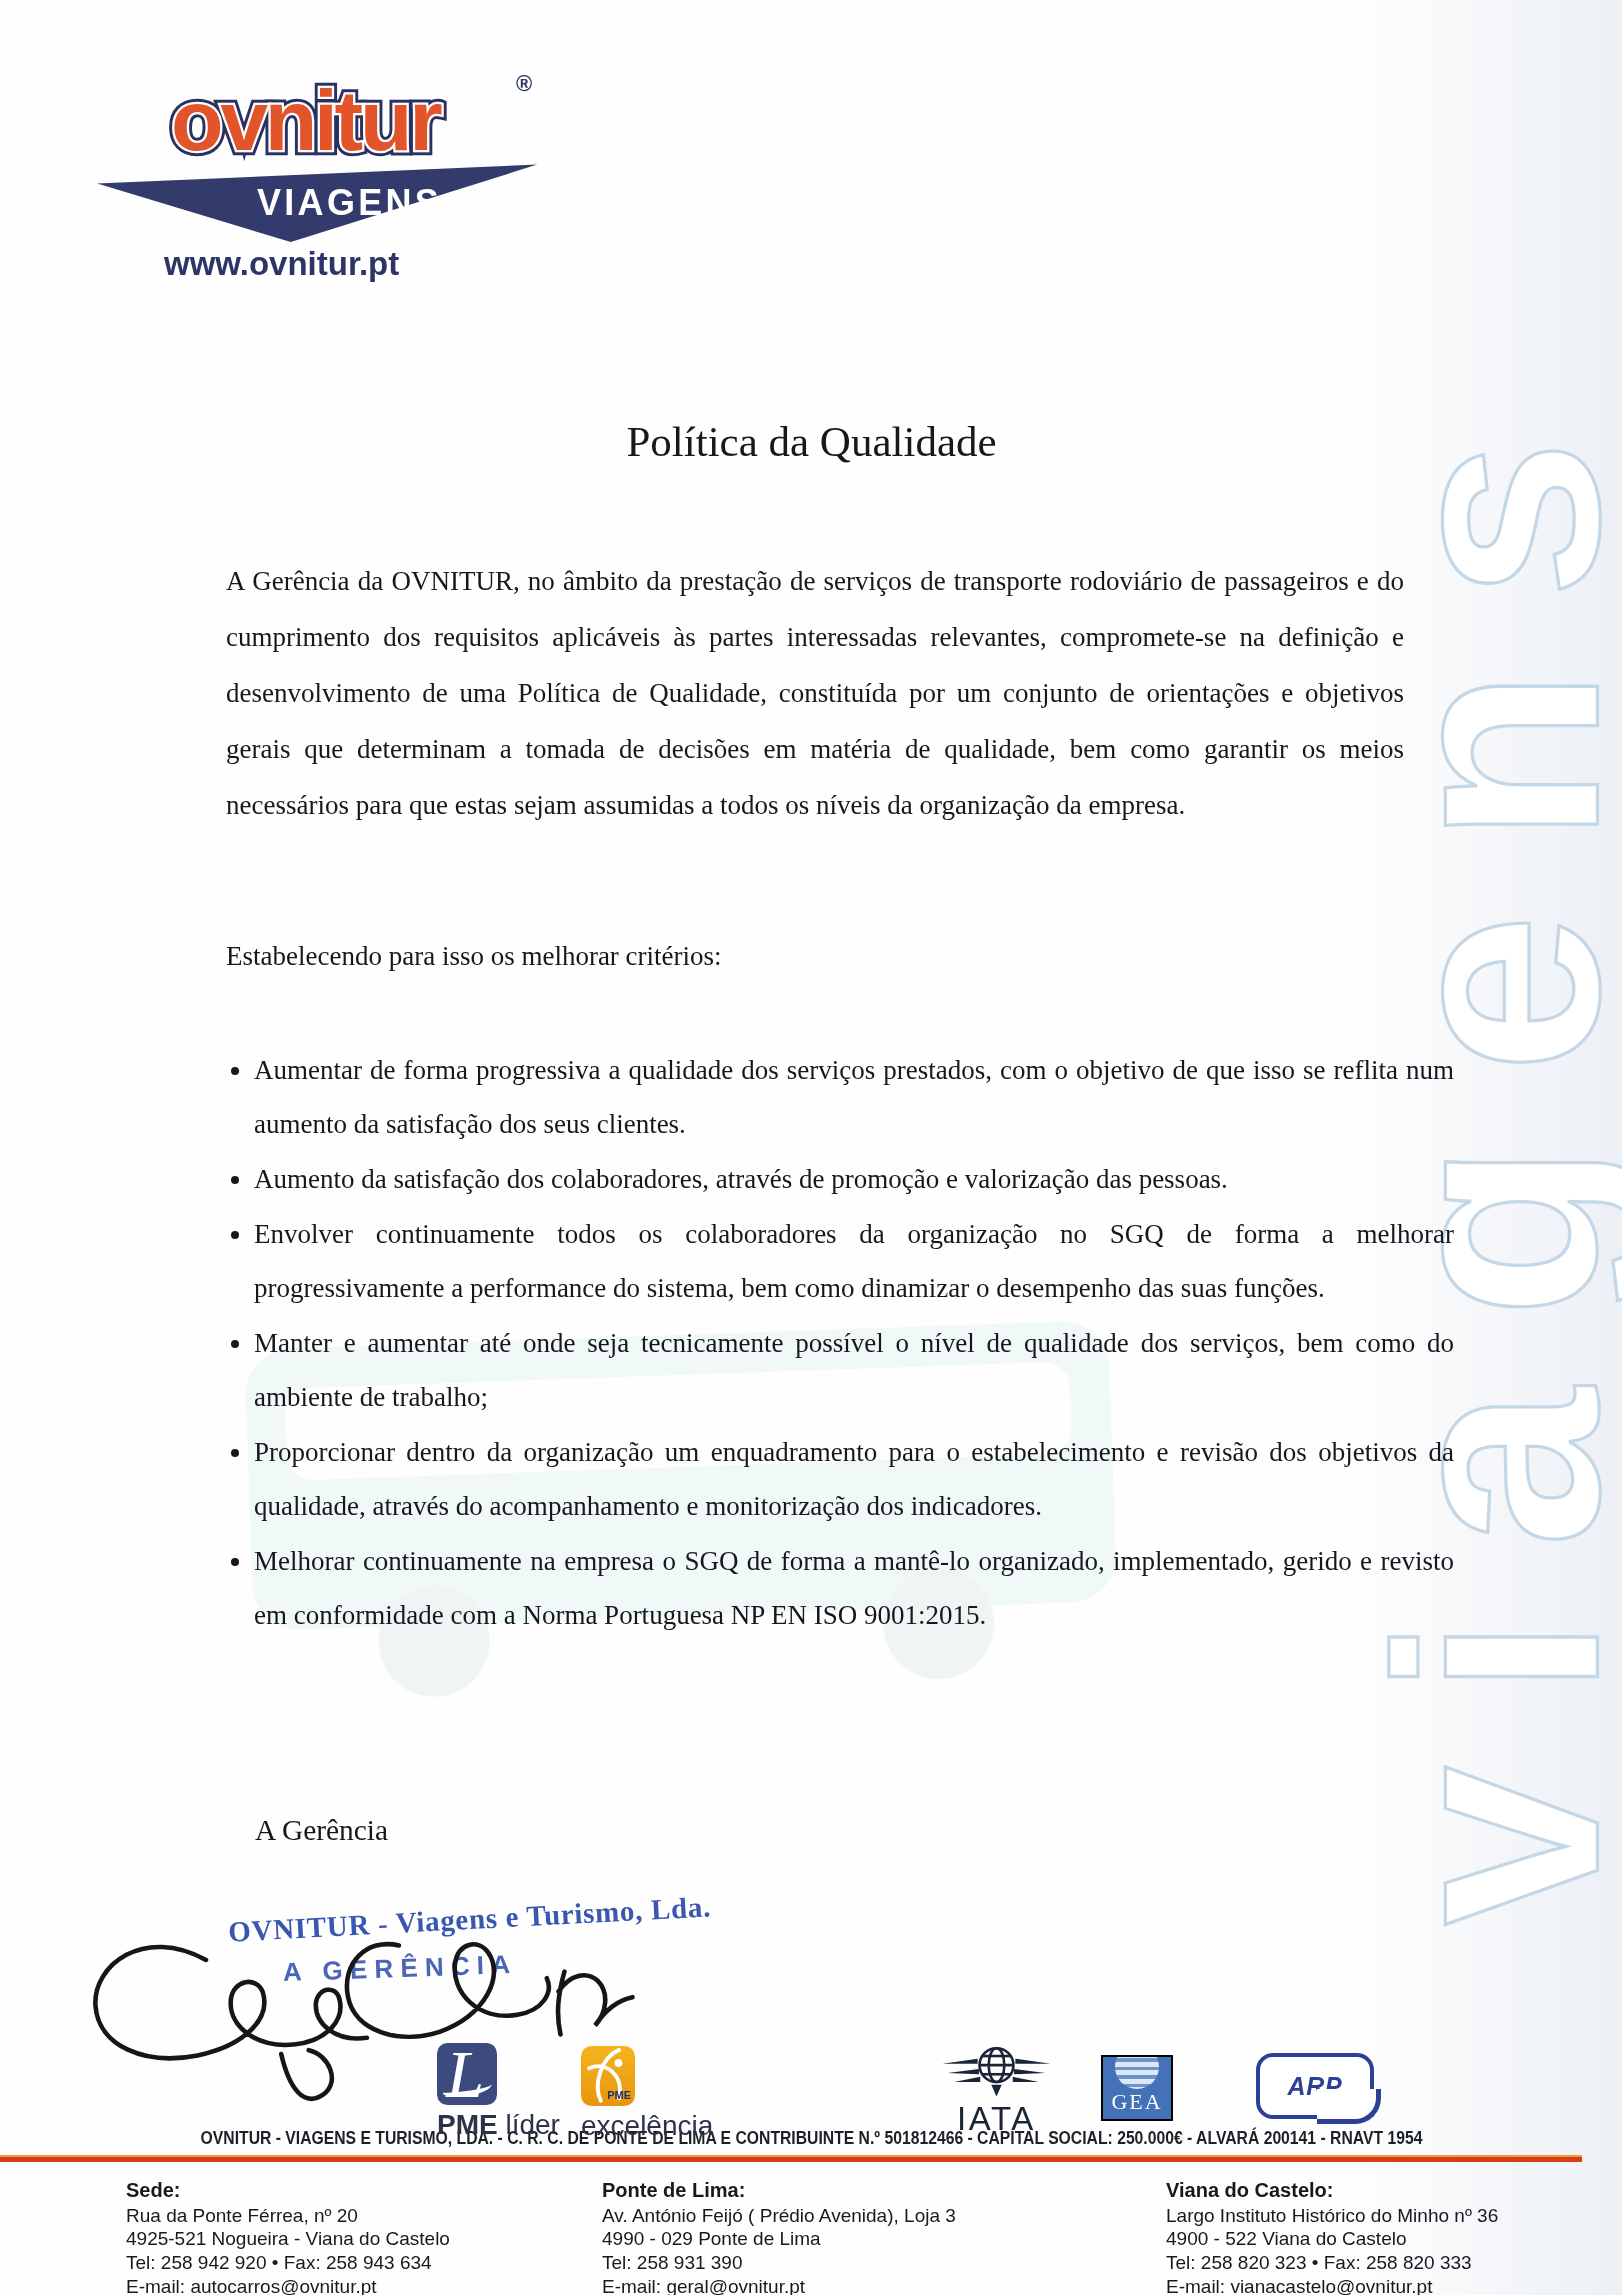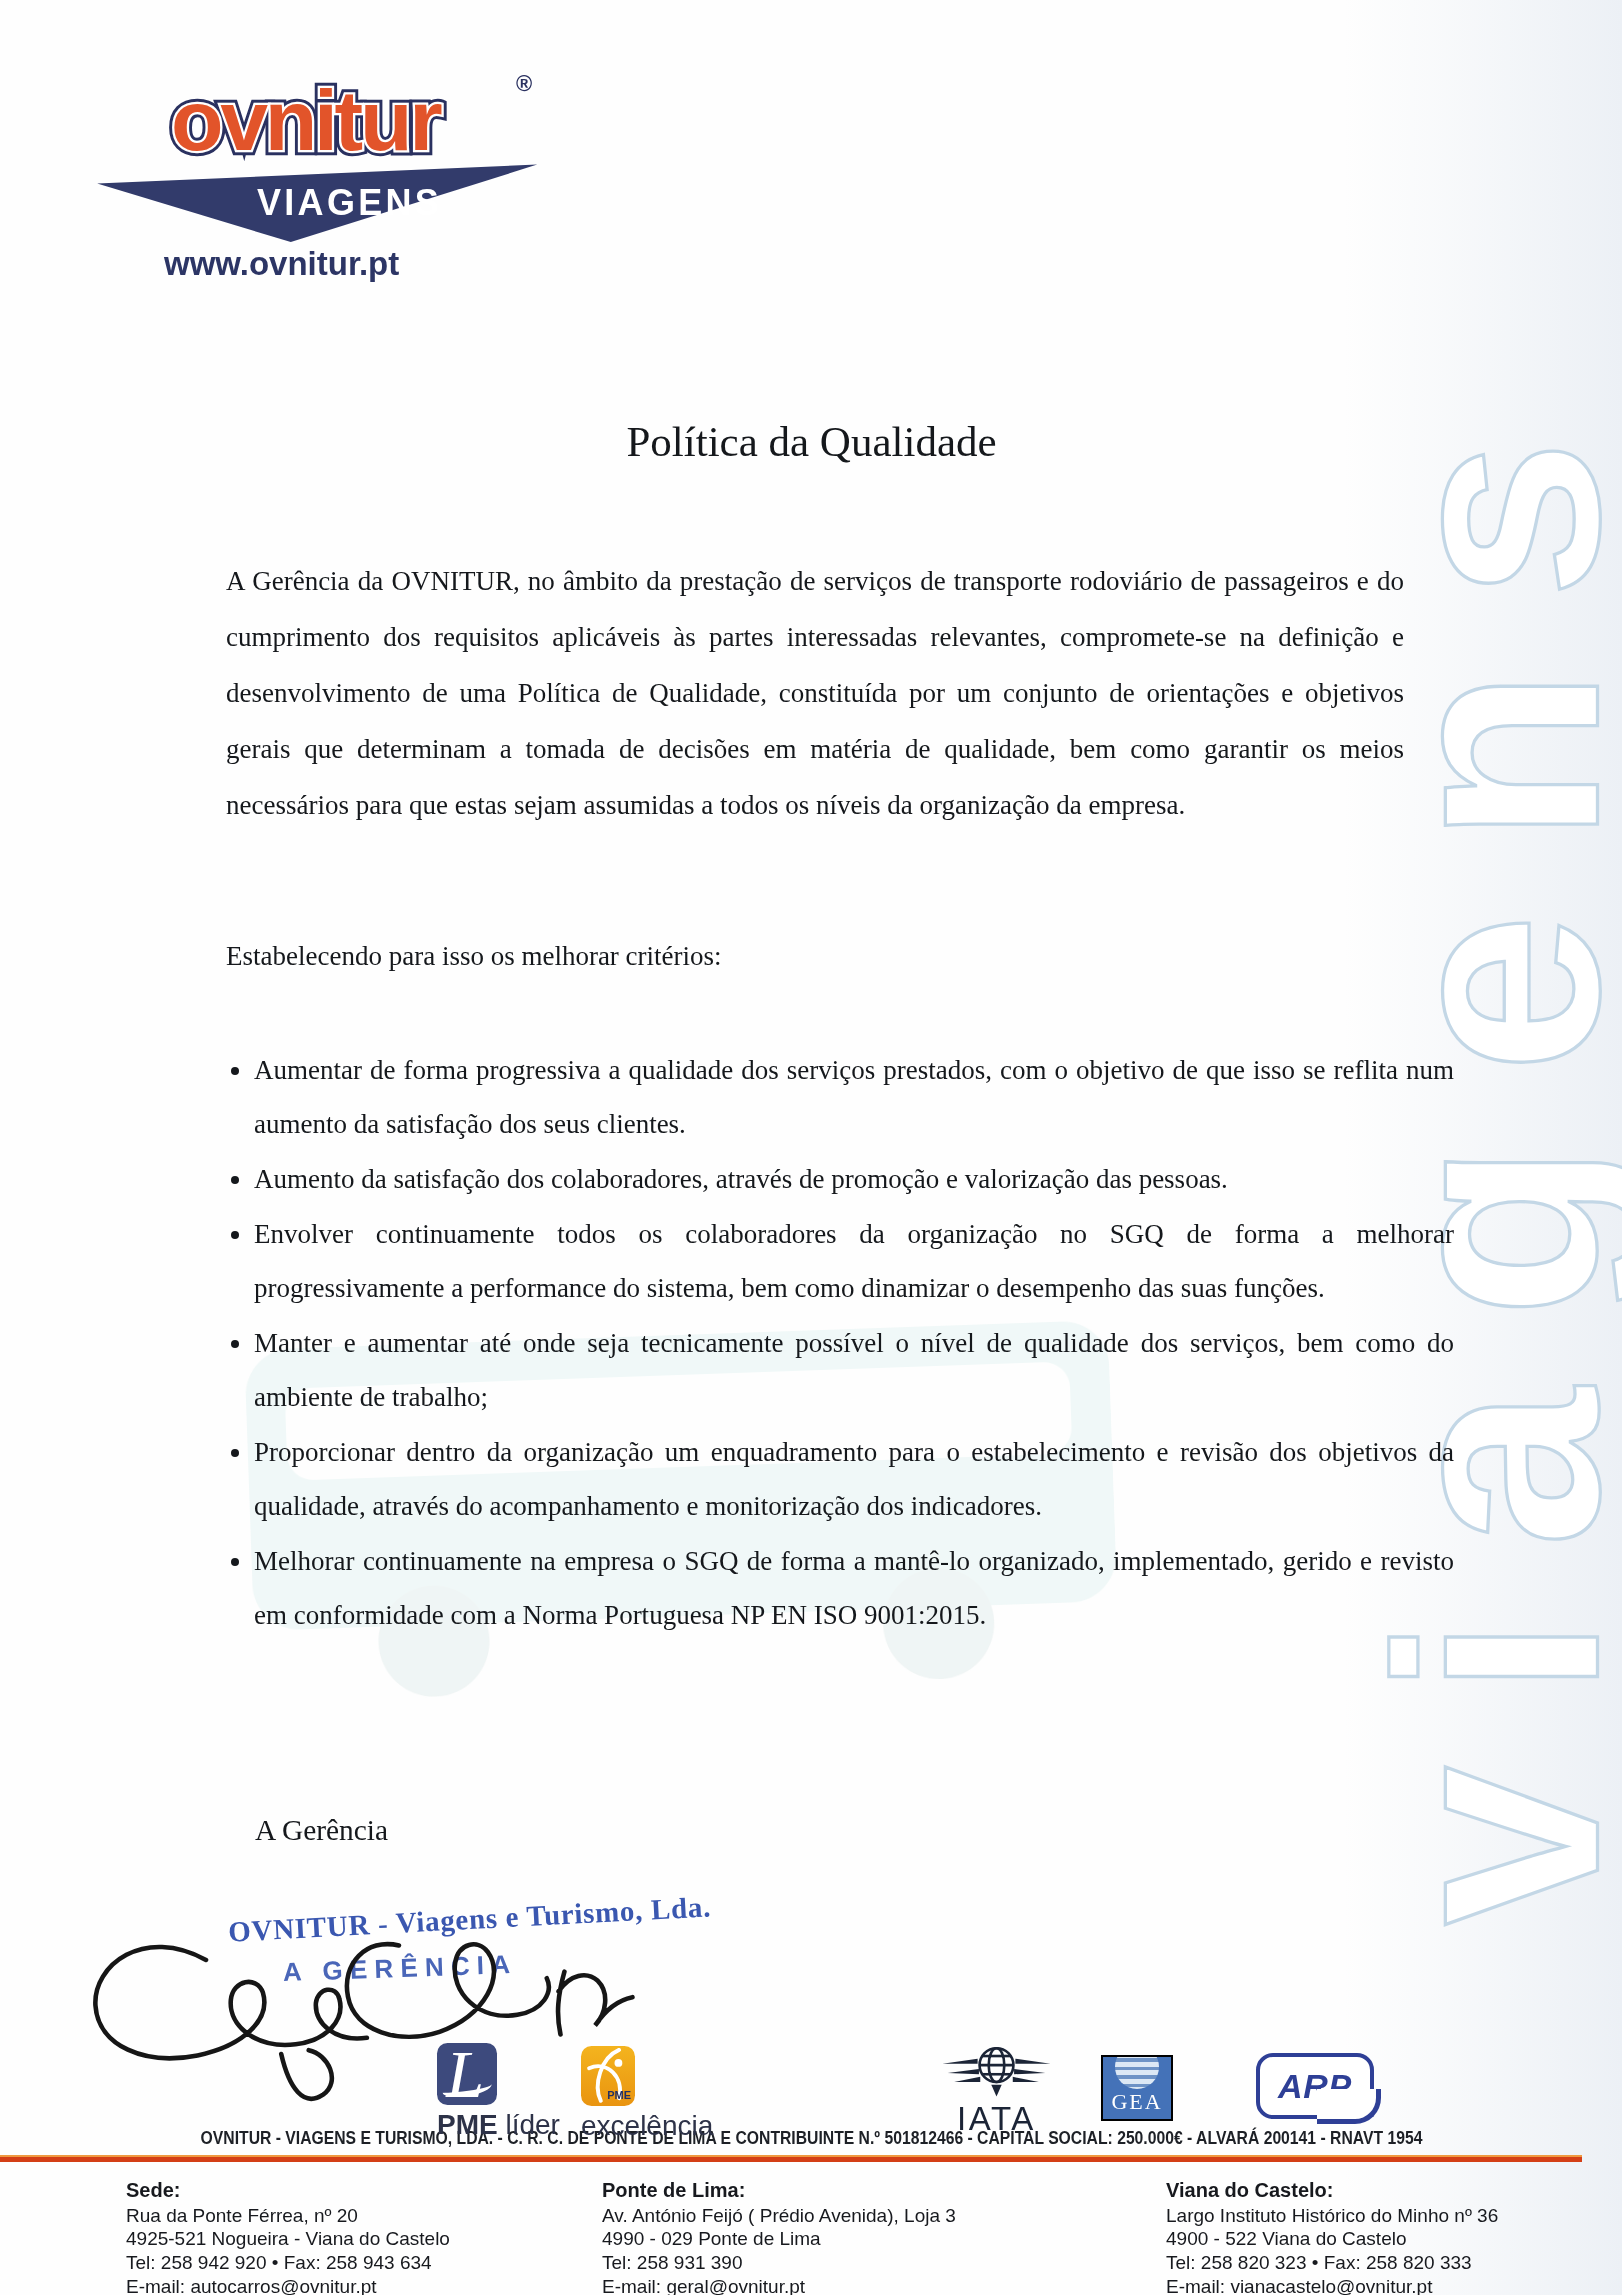--- a/index.html
+++ b/index.html
@@ -69,21 +69,21 @@
   .pmx-inner{position:absolute;right:3.9px;bottom:5.2px;color:#233064;font-weight:bold;font-size:11px;}
   .iata-text{font-weight:normal;font-size:33px;color:#1b2436;letter-spacing:2.6px;text-align:center;margin-top:-1.3px;}
   .gea-tile{width:68px;height:62px;background:#4472b8;border:2px solid #000000;position:relative;
             display:flex;align-items:flex-end;justify-content:center;overflow:hidden;}
   .gea-globe{position:absolute;left:11.8px;top:-11.8px;width:44px;height:44px;border-radius:50%;
              background:repeating-linear-gradient(180deg,#dce8f5 0 4.6px,#6e93c6 4.6px 8.5px);}
   .gea-text{position:relative;font-family:"Liberation Serif",serif;color:#ffffff;font-size:22px;
             letter-spacing:2px;margin-bottom:3.9px;}
   .arp-tile{width:110px;height:58px;border:4.6px solid #2e3f96;border-radius:17px;background:#ffffff;
             position:relative;display:flex;align-items:center;justify-content:center;}
-  .arp-text{font-weight:bold;font-style:italic;font-size:34px;color:#2e3f96;letter-spacing:0.7px;}
+  .arp-text{font-weight:bold;font-style:italic;font-size:25px;color:#2e3f96;letter-spacing:0.7px;}
   .arp-swoosh{position:absolute;right:-10.5px;bottom:-9.2px;width:59px;height:30px;
               border-bottom:5.2px solid #2e3f96;border-right:5.2px solid #2e3f96;border-radius:0 0 26px 0;
               background:#ffffff;}
 
   
   .company-line{position:absolute;left:0;top:2127px;width:1623px;text-align:center;z-index:2;
                 font-family:"Liberation Sans",sans-serif;font-weight:bold;font-size:18.3px;color:#1d2026;
                 transform:scaleX(.86);transform-origin:center;white-space:nowrap;}
   .orange-rule{position:absolute;left:0;top:2155px;width:1582px;height:6.5px;z-index:2;
                background:linear-gradient(180deg,#f0993f 0 34%,#d43f16 34% 100%);}

